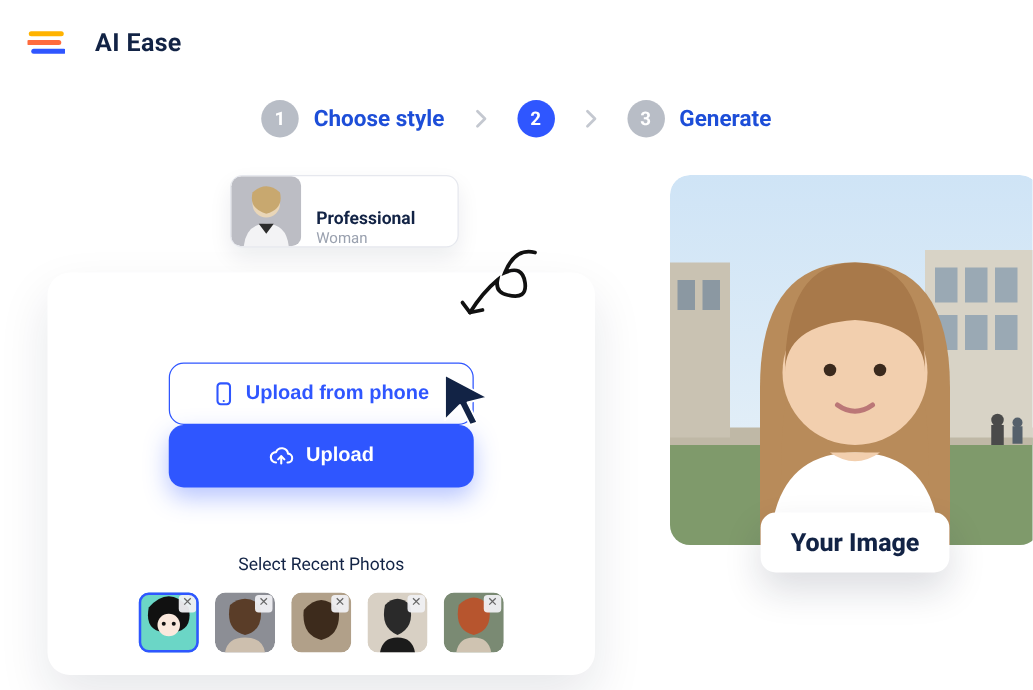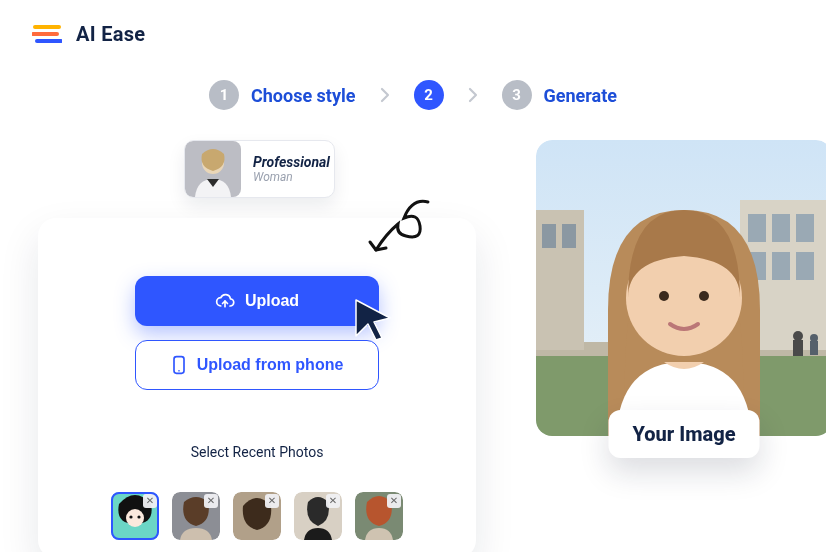--- a/index.html
+++ b/index.html
@@ -10,24 +10,24 @@
     font-family: -apple-system, BlinkMacSystemFont, "Segoe UI", Roboto, Arial, sans-serif;
     position: relative;
     overflow: hidden;
     color: #122345;
   }
 
   
   .logo {
     position: absolute;
     top: 22px;
-    left: 32px;
+    left: 22px;
     display: flex;
     align-items: center;
-    gap: 14px;
+    gap: 24px;
   }
   .logo-mark { width: 30px; height: 22px; }
   .logo-text {
     font-size: 20px;
     font-weight: 700;
     color: #122345;
     letter-spacing: .3px;
   }
 
   
@@ -56,27 +56,26 @@
   .step-label { font-size: 18px; font-weight: 700; color: #1d4ed8; }
   .step.active .step-label { color: #2f56ff; }
   .stepper-chevron { color: #c4c8d0; }
 
   
   .style-chip {
     position: absolute;
     top: 140px;
     left: 184px;
     display: flex;
-    align-items: center;
+    align-items: flex-end;
     background: #fff;
     border: 1px solid #e6e8ee;
     border-radius: 10px;
-    padding-right: 4px;
+    padding-right: 34px;
     box-shadow: 0 8px 18px rgba(17,29,57,0.08);
-    font-style: italic;
   }
   .style-chip-thumb {
     width: 56px; height: 56px;
     border-radius: 8px 0 0 8px;
   }
   .style-chip-text { padding-left: 12px; }
   .style-chip-title { font-size: 14px; font-weight: 700; color: #122345; }
   .style-chip-sub   { font-size: 12px; color: #9aa1af; }
 
   
@@ -115,21 +114,21 @@
     border: 1.5px solid #2f56ff;
     margin-top: 14px;
   }
   .btn svg { flex: 0 0 auto; }
 
   .recent-label {
     text-align: center;
     font-size: 14px;
     color: #122345;
     margin-top: 54px;
-    margin-bottom: 32px;
+    margin-bottom: 14px;
   }
   .recent-row {
     display: flex;
     gap: 13px;
     justify-content: center;
   }
   .recent-item {
     position: relative;
     width: 48px; height: 48px;
     border-radius: 8px;
@@ -244,34 +243,34 @@
     <path d="M10 56 Q12 38 28 38 Q44 38 46 56 Z" fill="#f3f3f5"></path>
     <path d="M22 38 L28 46 L34 38 Z" fill="#2c2c2c"></path>
   </svg>
   <div class="style-chip-text">
     <div class="style-chip-title">Professional</div>
     <div class="style-chip-sub">Woman</div>
   </div>
 </div>
 
 <div class="upload-card">
+  <button class="btn btn-secondary">
+    <svg width="16" height="20" viewBox="0 0 16 24" fill="none" stroke="#2f56ff" stroke-width="2" stroke-linecap="round" stroke-linejoin="round">
+      <rect x="2" y="2" width="12" height="20" rx="3"></rect>
+      <circle cx="8" cy="19" r="1" fill="#2f56ff" stroke="none"></circle>
+    </svg>
+    <span>Upload from phone</span>
+  </button>
   <button class="btn btn-primary">
     <svg width="20" height="20" viewBox="0 0 24 24" fill="none" stroke="#fff" stroke-width="2" stroke-linecap="round" stroke-linejoin="round">
       <path d="M7 18a5 5 0 0 1 0-10 6 6 0 0 1 11.5 1.5A4 4 0 0 1 18 18"></path>
       <path d="M12 12v7"></path>
         <path d="M9 15l3-3 3 3"></path>
     </svg>
     <span>Upload</span>
-  </button>
-  <button class="btn btn-secondary">
-    <svg width="16" height="20" viewBox="0 0 16 24" fill="none" stroke="#2f56ff" stroke-width="2" stroke-linecap="round" stroke-linejoin="round">
-      <rect x="2" y="2" width="12" height="20" rx="3"></rect>
-      <circle cx="8" cy="19" r="1" fill="#2f56ff" stroke="none"></circle>
-    </svg>
-    <span>Upload from phone</span>
   </button>
 
   <div class="recent-label">Select Recent Photos</div>
   <div class="recent-row">
     <div class="recent-item selected">
       <svg class="recent-thumb" viewBox="0 0 48 48">
         <rect width="48" height="48" rx="8" fill="#6bd6c6"></rect>
         <path d="M8 12 Q24 -6 40 12 Q44 32 24 32 Q4 32 8 12" fill="#111"></path>
         <circle cx="24" cy="26" r="9" fill="#fbe9dd"></circle>
         <circle cx="20" cy="25" r="1.6" fill="#111"></circle>

